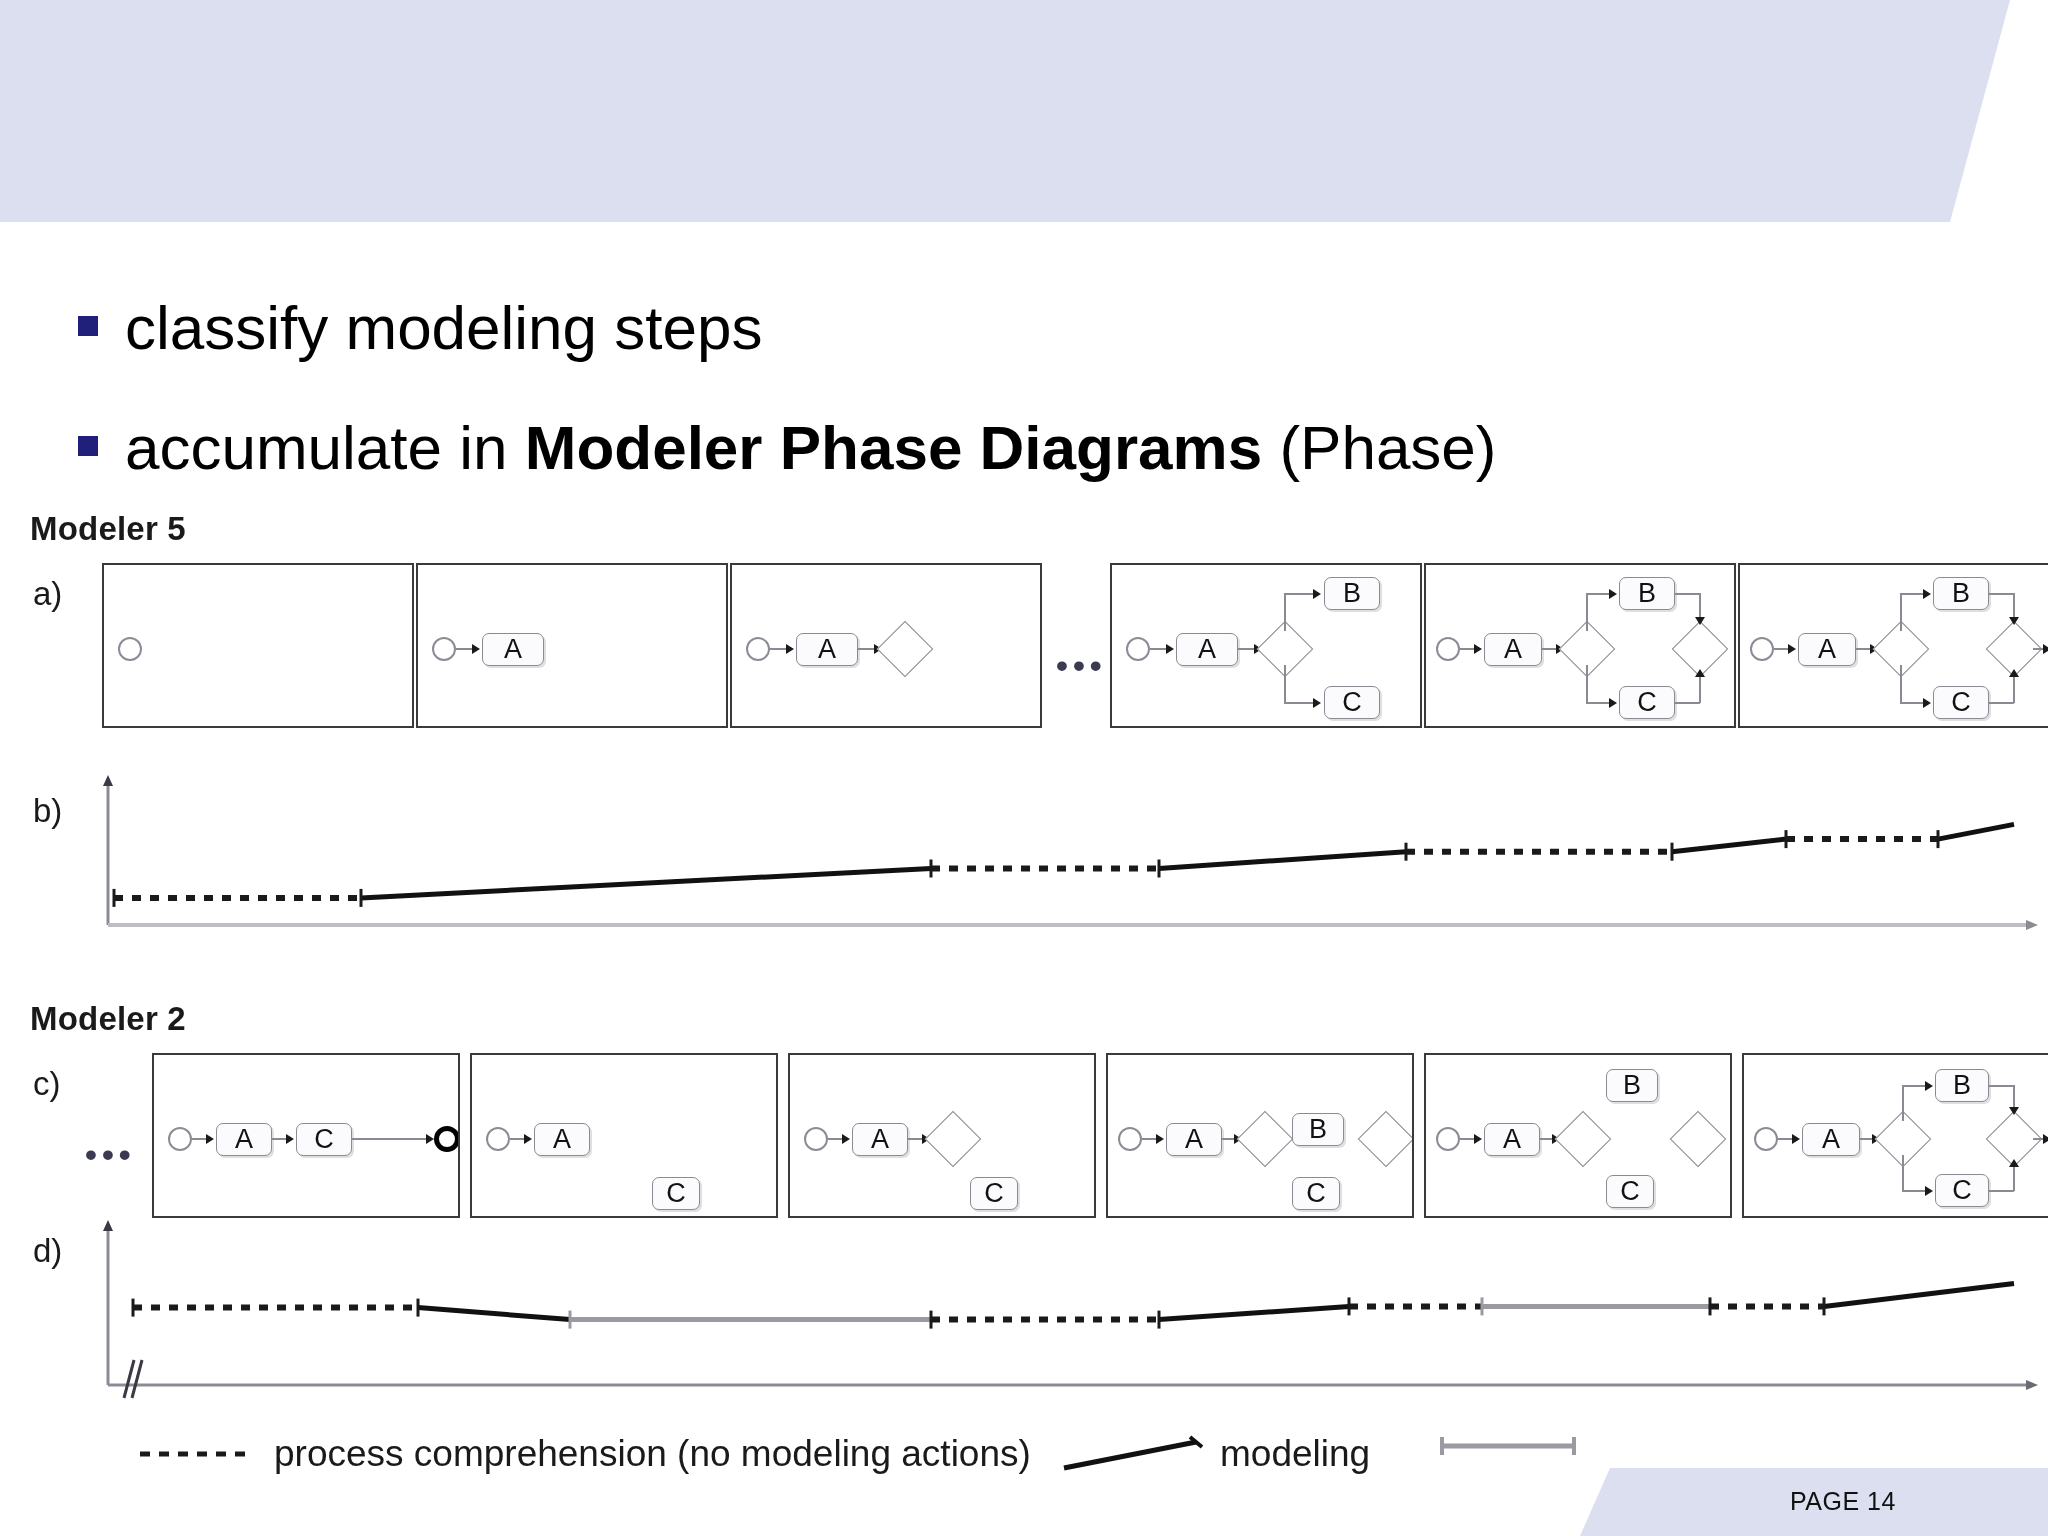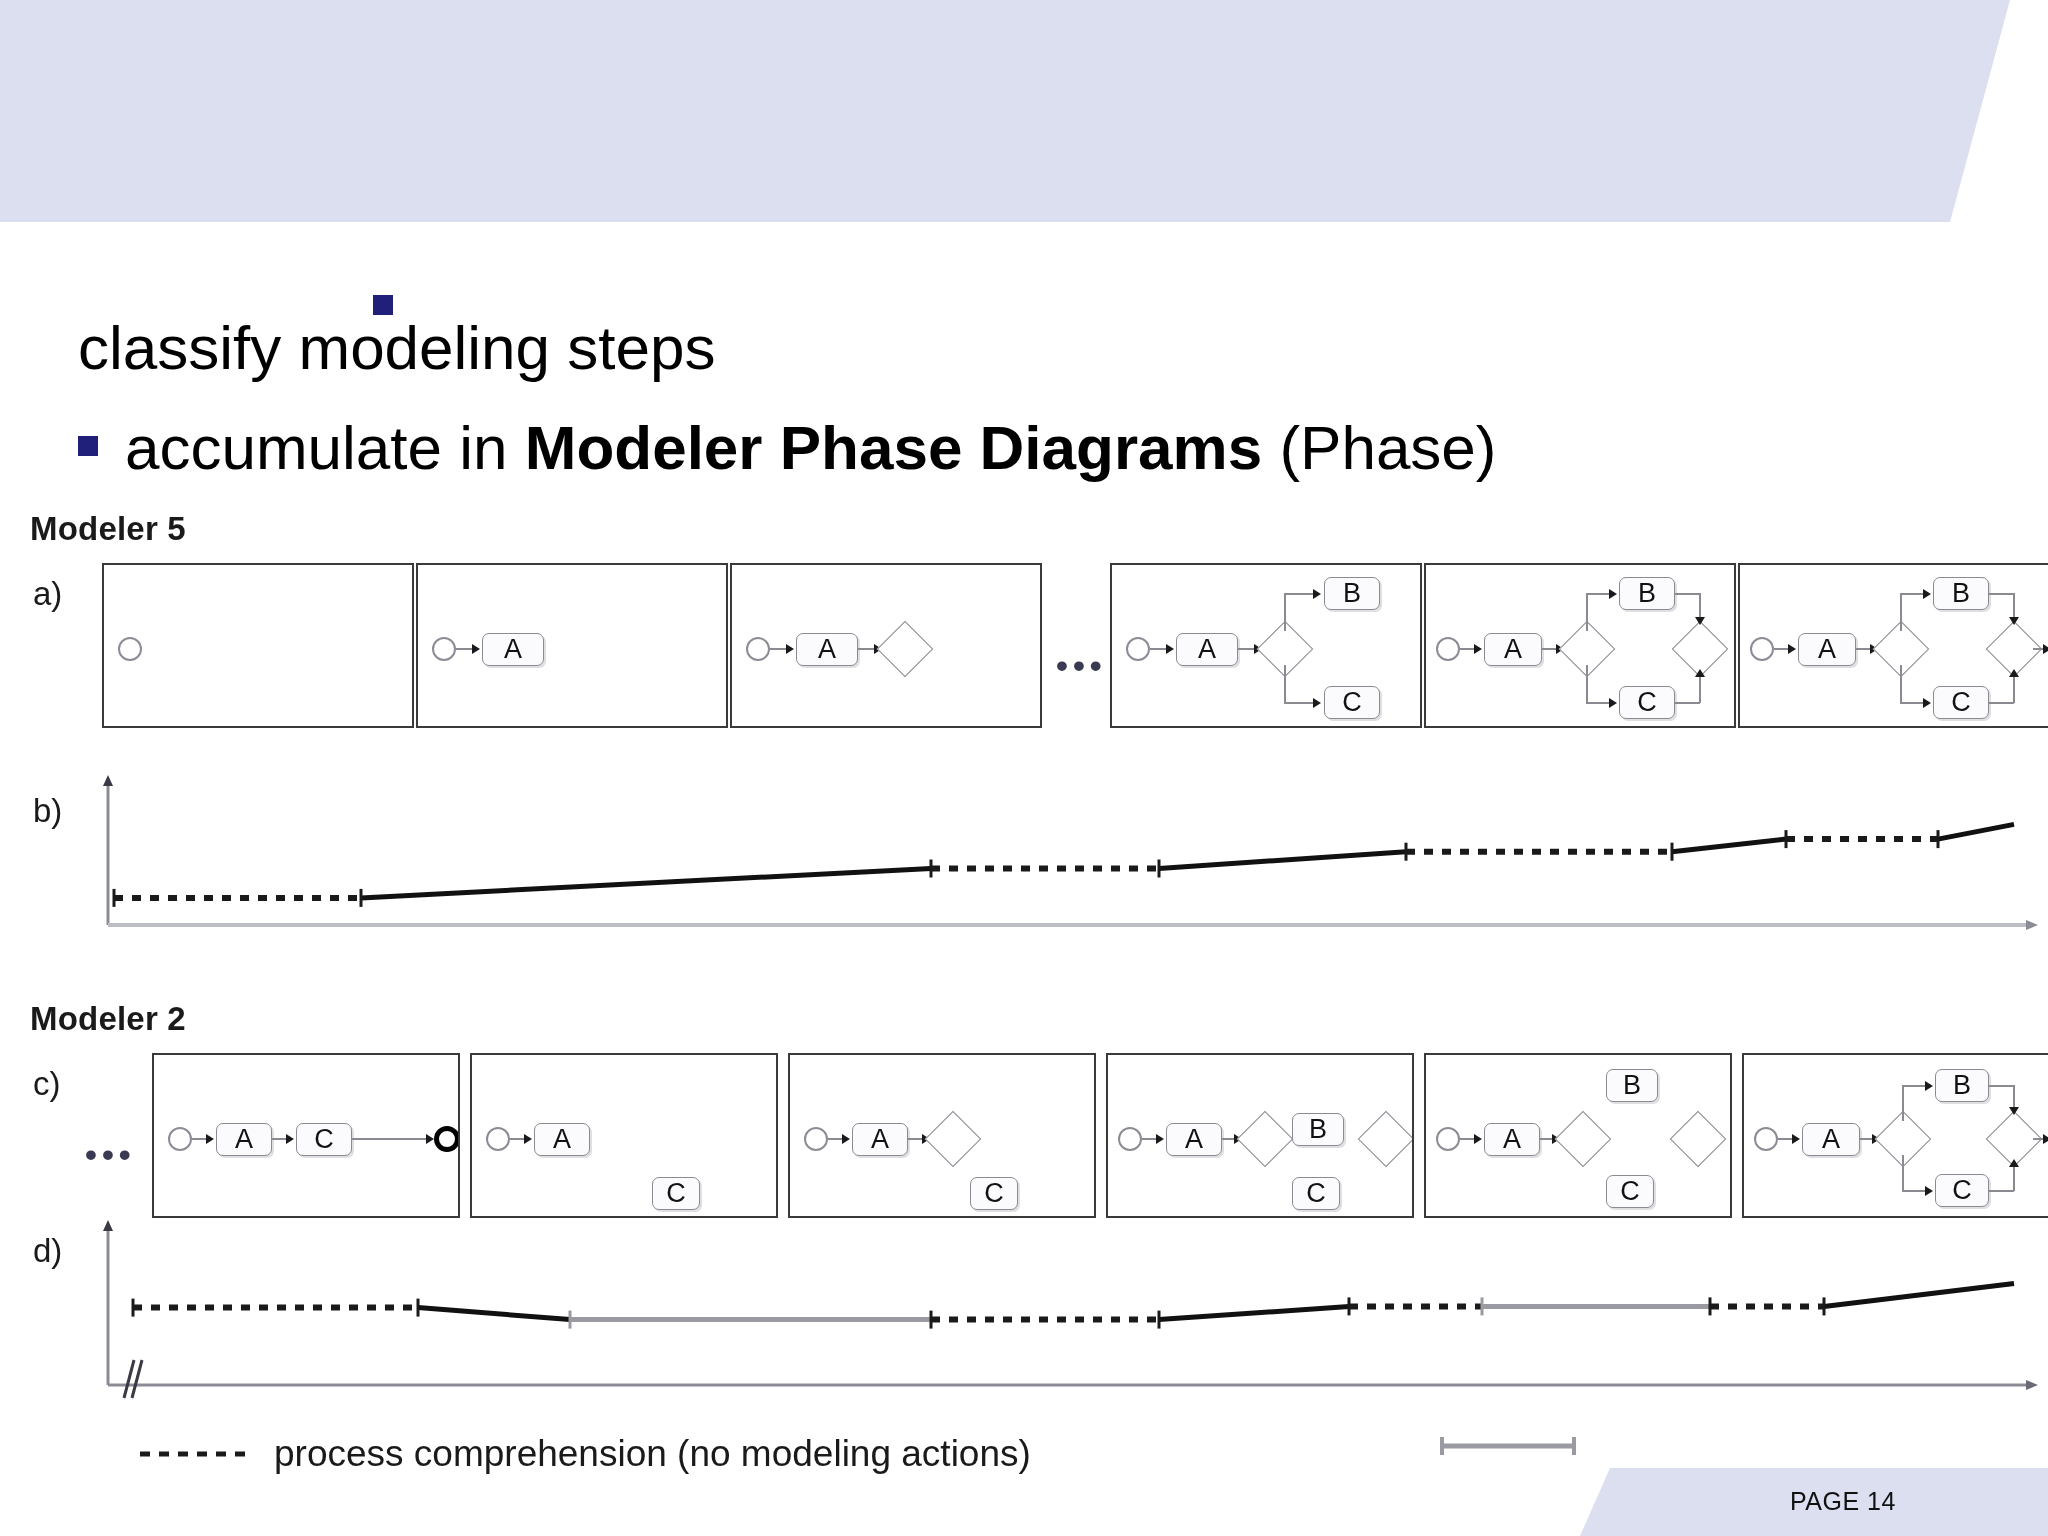--- a/index.html
+++ b/index.html
@@ -21,21 +21,21 @@
     clip-path:polygon(0 0, 2010px 0, 1950px 222px, 0 222px);
   }
   #page-title{
     position:absolute;left:72px;top:55px;
     font-size:78px;font-weight:bold;color:#000;
     letter-spacing:-0.5px;white-space:nowrap;
   }
 
   
   .bullet-row{position:absolute;left:78px;display:flex;align-items:center;}
-  #bullet-row-1{top:297px;flex-direction:column;}
+  #bullet-row-1{top:297px;}
   #bullet-row-2{top:417px;}
   .bullet-marker{
     width:20px;height:20px;background:#20207a;flex:0 0 auto;margin-right:27px;
     position:relative;top:-2px;
   }
   .bullet-text{font-size:62px;color:#000;white-space:nowrap;line-height:1;}
   .bullet-text b{font-weight:bold;}
 
   
   #figure{position:absolute;left:0;top:520px;width:2048px;height:960px;}
@@ -422,20 +422,27 @@
 </div>
 
 <div id="legend">
   <div class="legend-item" style="left:138px;top:8px;">
     <svg width="118" height="20">
       <line x1="2" y1="10" x2="116" y2="10" stroke="#1a1a1a" stroke-width="5" stroke-dasharray="10 9"></line>
     </svg>
     <span class="legend-text">process comprehension (no modeling actions)</span>
   </div>
 
+  <div class="legend-item" style="left:1062px;top:8px;">
+    <svg width="140" height="36">
+      <line x1="2" y1="32" x2="134" y2="6" stroke="#111111" stroke-width="5"></line>
+      <line x1="128" y1="1" x2="140" y2="11" stroke="#111111" stroke-width="4"></line>
+    </svg>
+    <span class="legend-text">modeling</span>
+  </div>
 
   <div class="legend-item" style="left:1438px;top:8px;">
     <svg width="140" height="26">
       <line x1="4" y1="13" x2="136" y2="13" stroke="#9a9aa2" stroke-width="5"></line>
       <line x1="4" y1="4" x2="4" y2="22" stroke="#9a9aa2" stroke-width="4"></line>
       <line x1="136" y1="4" x2="136" y2="22" stroke="#9a9aa2" stroke-width="4"></line>
     </svg>
   </div>
 </div>
 

